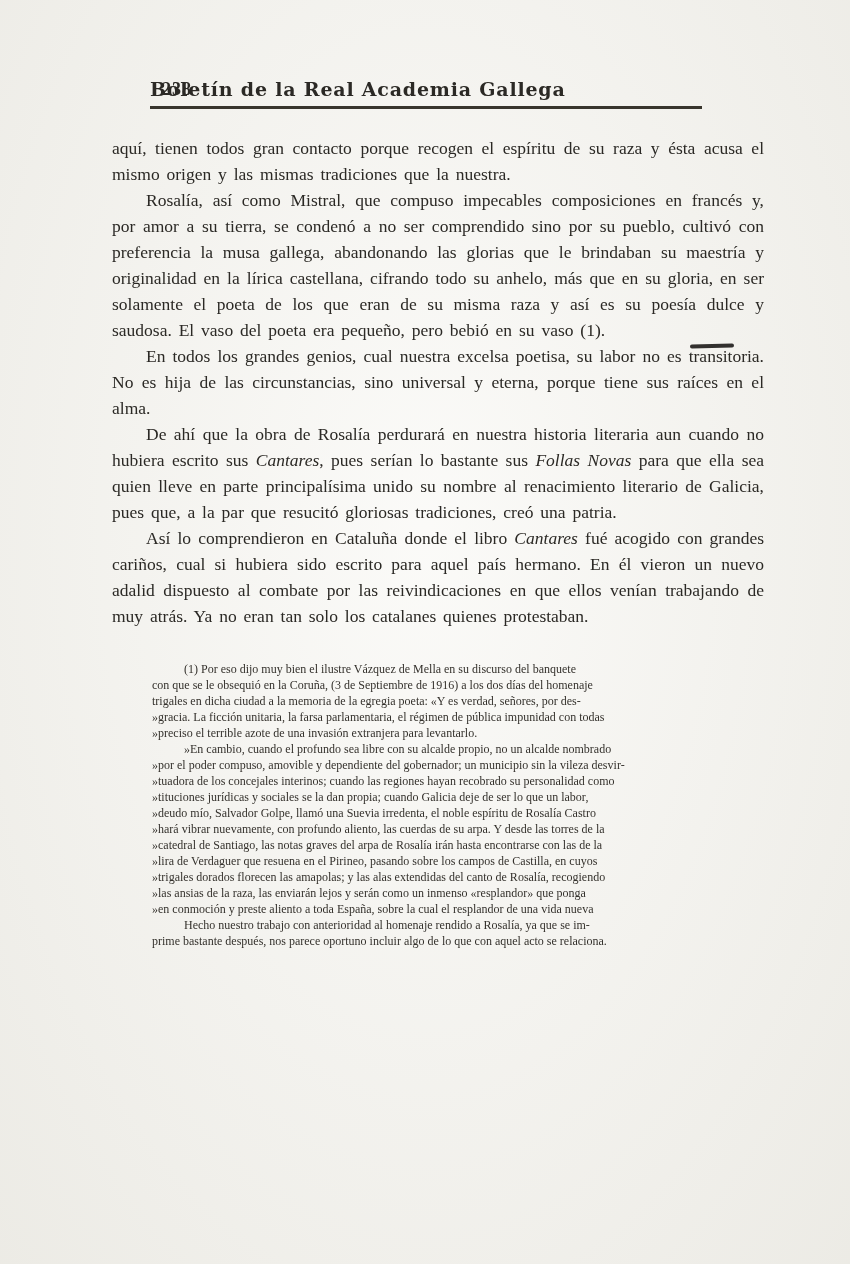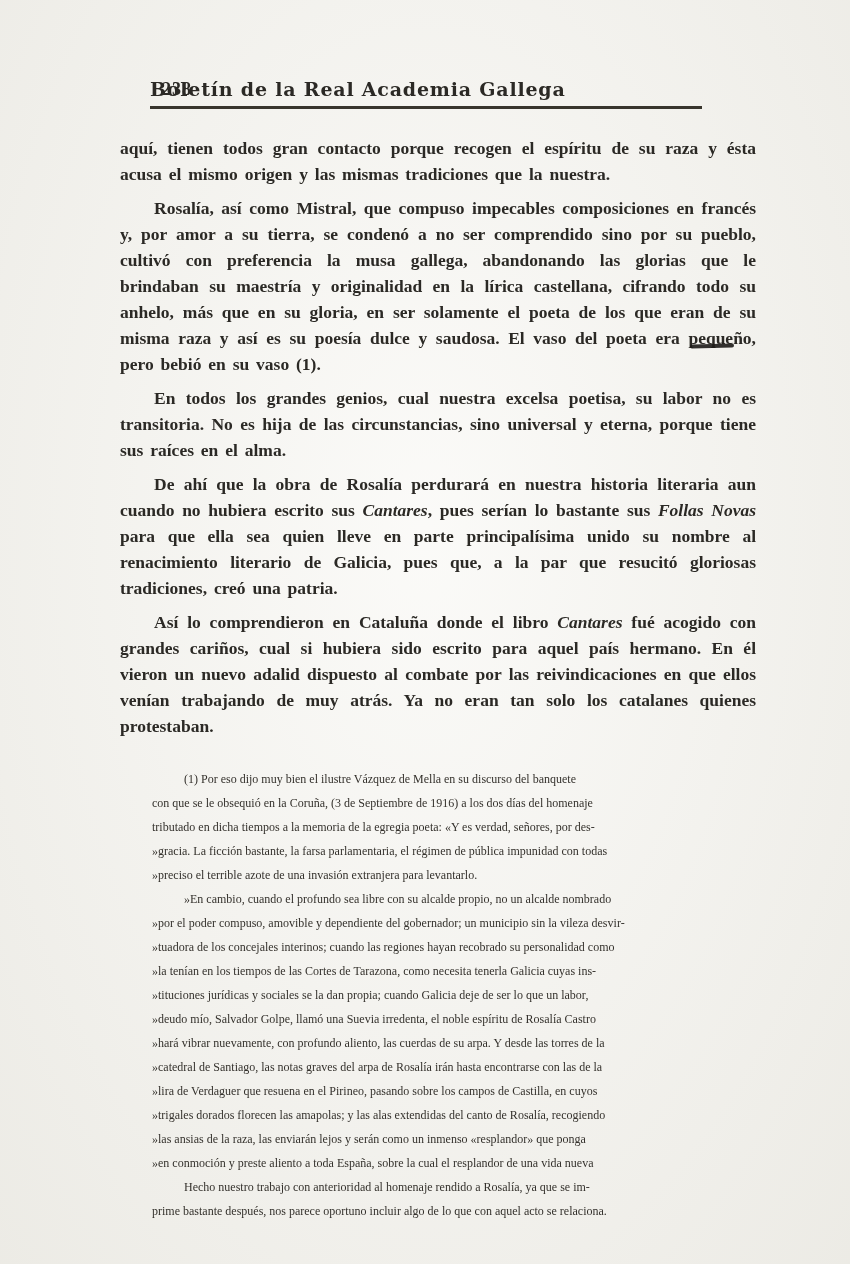--- a/index.html
+++ b/index.html
@@ -38,33 +38,33 @@
   }
 
   .body-text {
     margin-top:26px;
     width:652px;
     font-size:17.5px;
     line-height:26px;
     text-align:justify;
     word-spacing:2.5px;
   }
-  .para { margin:8px;font-weight:bold; }
+  .para { margin:0; }
   .para.indent { text-indent:34px; }
   .italic { font-style:italic; }
 
   .footnote {
     margin-top:32px;
     margin-left:40px;
     width:618px;
     font-size:12px;
     line-height:16px;
     color:#34312c;
   }
-  .fn-line { white-space:nowrap; overflow:hidden;margin-top:8px; }
+  .fn-line { white-space:nowrap; overflow:hidden; }
   .fn-indent { padding-left:32px; }
 
   .ink-smudge {
     position:absolute;
     left:690px; top:344px;
     width:44px; height:4px;
     background:#1d1b18;
     border-radius:2px;
     transform:rotate(-1.5deg);
     opacity:0.9;
@@ -85,27 +85,26 @@
         <p class="para"><span>aquí, tienen todos gran contacto porque recogen el espíritu de su raza y ésta acusa el mismo origen y las mismas tradiciones que la nuestra.</span></p>
         <p class="para indent"><span>Rosalía, así como Mistral, que compuso impecables composiciones en francés y, por amor a su tierra, se condenó a no ser comprendido sino por su pueblo, cultivó con preferencia la musa gallega, abandonando las glorias que le brindaban su maestría y originalidad en la lírica castellana, cifrando todo su anhelo, más que en su gloria, en ser solamente el poeta de los que eran de su misma raza y así es su poesía dulce y saudosa. El vaso del poeta era pequeño, pero bebió en su vaso (1).</span></p>
         <p class="para indent"><span>En todos los grandes genios, cual nuestra excelsa poetisa, su labor no es transitoria. No es hija de las circunstancias, sino universal y eterna, porque tiene sus raíces en el alma.</span></p>
         <p class="para indent"><span>De ahí que la obra de Rosalía perdurará en nuestra historia literaria aun cuando no hubiera escrito sus </span><span class="italic">Cantares</span><span>, pues serían lo bastante sus </span><span class="italic">Follas Novas</span><span> para que ella sea quien lleve en parte principalísima unido su nombre al renacimiento literario de Galicia, pues que, a la par que resucitó gloriosas tradiciones, creó una patria.</span></p>
         <p class="para indent"><span>Así lo comprendieron en Cataluña donde el libro </span><span class="italic">Cantares</span><span> fué acogido con grandes cariños, cual si hubiera sido escrito para aquel país hermano. En él vieron un nuevo adalid dispuesto al combate por las reivindicaciones en que ellos venían trabajando de muy atrás. Ya no eran tan solo los catalanes quienes protestaban.</span></p>
       </div>
 
     <div class="footnote">
         <div class="fn-line fn-indent">(1)  Por eso dijo muy bien el ilustre Vázquez de Mella en su discurso del banquete</div>
         <div class="fn-line">con que se le obsequió en la Coruña, (3 de Septiembre de 1916) a los dos días del homenaje</div>
-        <div class="fn-line">tributado en dicha tiempos a la memoria de la egregia poeta: «Y es verdad, señores, por des-</div>
-        <div class="fn-line">»gracia. La ficción bastante, la farsa parlamentaria, el régimen de pública impunidad con todas</div>
+        <div class="fn-line">trigales en dicha ciudad a la memoria de la egregia poeta: «Y es verdad, señores, por des-</div>
+        <div class="fn-line">»gracia. La ficción unitaria, la farsa parlamentaria, el régimen de pública impunidad con todas</div>
         <div class="fn-line">»preciso el terrible azote de una invasión extranjera para levantarlo.</div>
         <div class="fn-line fn-indent">»En cambio, cuando el profundo sea libre con su alcalde propio, no un alcalde nombrado</div>
         <div class="fn-line">»por el poder compuso, amovible y dependiente del gobernador; un municipio sin la vileza desvir-</div>
         <div class="fn-line">»tuadora de los concejales interinos; cuando las regiones hayan recobrado su personalidad como</div>
-        <div class="fn-line">»la tenían en los tiempos de las Cortes de Tarazona, como necesita tenerla Galicia cuyas ins-</div>
         <div class="fn-line">»tituciones jurídicas y sociales se la dan propia; cuando Galicia deje de ser lo que un labor,</div>
         <div class="fn-line">»deudo mío, Salvador Golpe, llamó una Suevia irredenta, el noble espíritu de Rosalía Castro</div>
         <div class="fn-line">»hará vibrar nuevamente, con profundo aliento, las cuerdas de su arpa. Y desde las torres de la</div>
         <div class="fn-line">»catedral de Santiago, las notas graves del arpa de Rosalía irán hasta encontrarse con las de la</div>
         <div class="fn-line">»lira de Verdaguer que resuena en el Pirineo, pasando sobre los campos de Castilla, en cuyos</div>
         <div class="fn-line">»trigales dorados florecen las amapolas; y las alas extendidas del canto de Rosalía, recogiendo</div>
         <div class="fn-line">»las ansias de la raza, las enviarán lejos y serán como un inmenso «resplandor» que ponga</div>
         <div class="fn-line">»en conmoción y preste aliento a toda España, sobre la cual el resplandor de una vida nueva</div>
         <div class="fn-line fn-indent">Hecho nuestro trabajo con anterioridad al homenaje rendido a Rosalía, ya que se im-</div>
         <div class="fn-line">prime bastante después, nos parece oportuno incluir algo de lo que con aquel acto se relaciona.</div>

